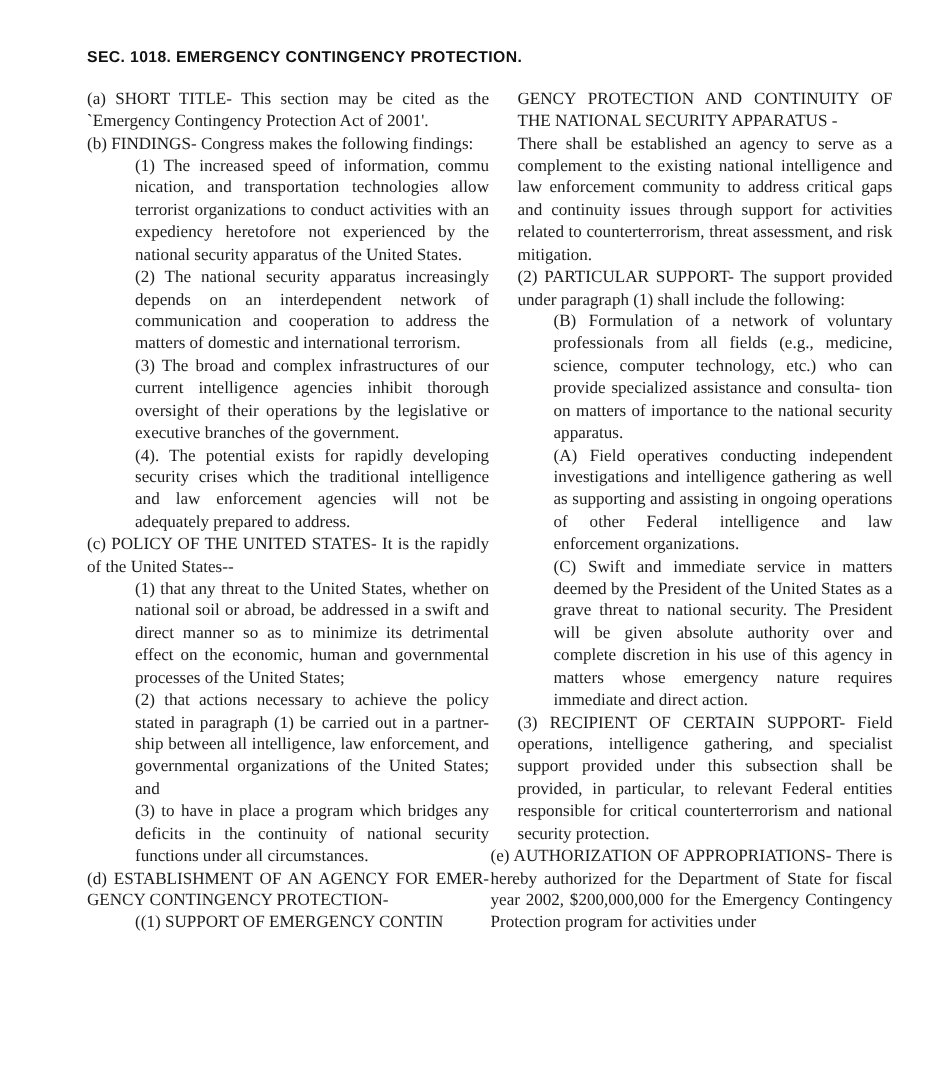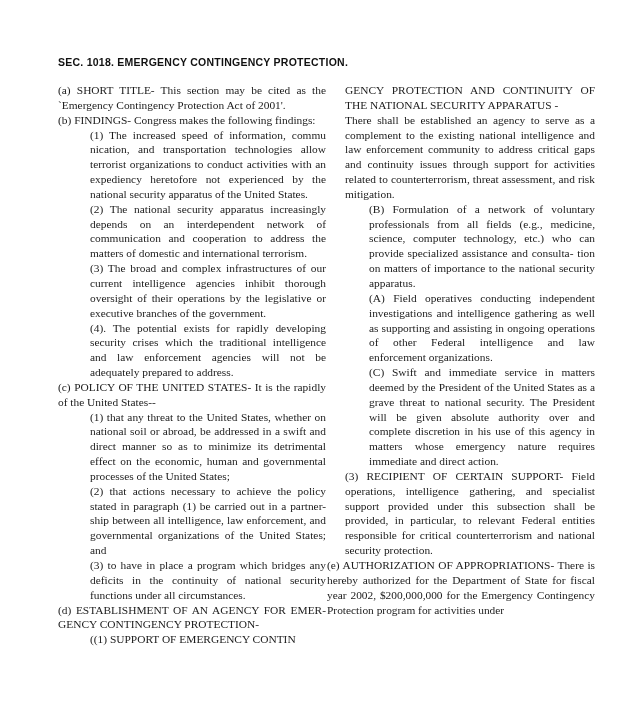--- a/index.html
+++ b/index.html
@@ -11,21 +11,21 @@
     width: 619px;
     height: 720px;
     overflow: hidden;
     font-family: "Liberation Serif", serif;
     color: #1b1b1b;
   }
   .page {
     box-sizing: border-box;
     width: 619px;
     height: 720px;
-    padding: 56px 24px 20px 58px;
+    padding: 32px 24px 20px 58px;
     background: #ffffff;
   }
   .section-title {
     font-family: "Liberation Sans", sans-serif;
     font-weight: bold;
     font-size: 10.5px;
     letter-spacing: 0.25px;
     color: #111111;
     margin: 0 0 15px 0;
   }
@@ -65,20 +65,21 @@
       <p class="ind1">(1) that any threat to the United States, whether on national soil or abroad, be addressed in a swift and direct manner so as to minimize its detrimental effect on the economic, human and governmental processes of the United States;</p>
       <p class="ind1">(2) that actions necessary to achieve the policy stated in paragraph (1) be carried out in a partner- ship between all intelligence, law enforcement, and governmental organizations of the United States; and</p>
       <p class="ind1">(3) to have in place a program which bridges any deficits in the continuity of national security functions under all circumstances.</p>
       <p class="ind0">(d) ESTABLISHMENT OF AN AGENCY FOR EMER- GENCY CONTINGENCY PROTECTION-</p>
       <p class="ind1">((1) SUPPORT OF EMERGENCY CONTIN</p>
     </div>
 
     <div class="col col-right">
       <p class="ind1">GENCY PROTECTION AND CONTINUITY OF THE NATIONAL SECURITY APPARATUS -</p>
       <p class="ind1">There shall be established an agency to serve as a complement to the existing national intelligence and law enforcement community to address critical gaps and continuity issues through support for activities related to counterterrorism, threat assessment, and risk mitigation.</p>
+      <p class="ind1">(2) PARTICULAR SUPPORT- The support provided under paragraph (1) shall include the following:</p>
       <p class="ind2">(B) Formulation of a network of voluntary professionals from all fields (e.g., medicine, science, computer technology, etc.) who can provide specialized assistance and consulta- tion on matters of importance to the national security apparatus.</p>
       <p class="ind2">(A) Field operatives conducting independent investigations and intelligence gathering as well as supporting and assisting in ongoing operations of other Federal intelligence and law enforcement organizations.</p>
       <p class="ind2">(C) Swift and immediate service in matters deemed by the President of the United States as a grave threat to national security. The President will be given absolute authority over and complete discretion in his use of this agency in matters whose emergency nature requires immediate and direct action.</p>
       <p class="ind1">(3) RECIPIENT OF CERTAIN SUPPORT- Field operations, intelligence gathering, and specialist support provided under this subsection shall be provided, in particular, to relevant Federal entities responsible for critical counterterrorism and national security protection.</p>
       <p class="ind0">(e) AUTHORIZATION OF APPROPRIATIONS- There is hereby authorized for the Department of State for fiscal year 2002, $200,000,000 for the Emergency Contingency Protection program for activities under</p>
     </div>
 
   </div>
 </div>
 

